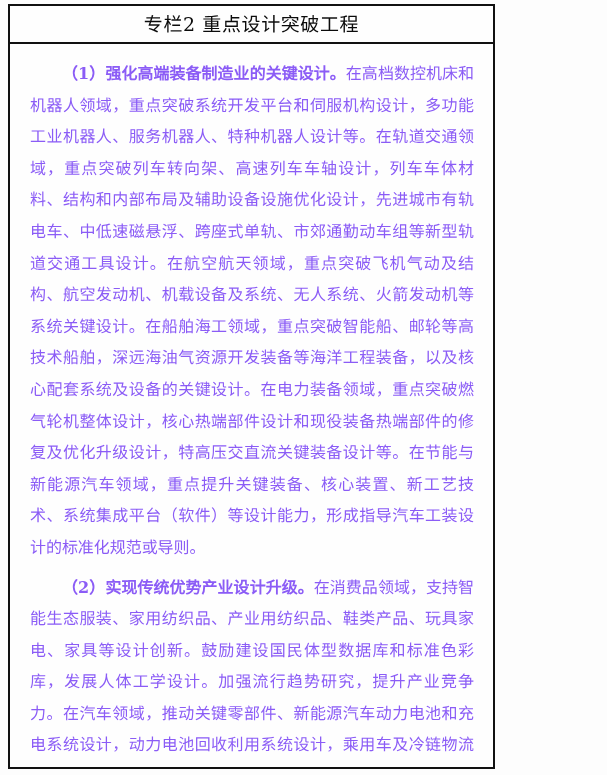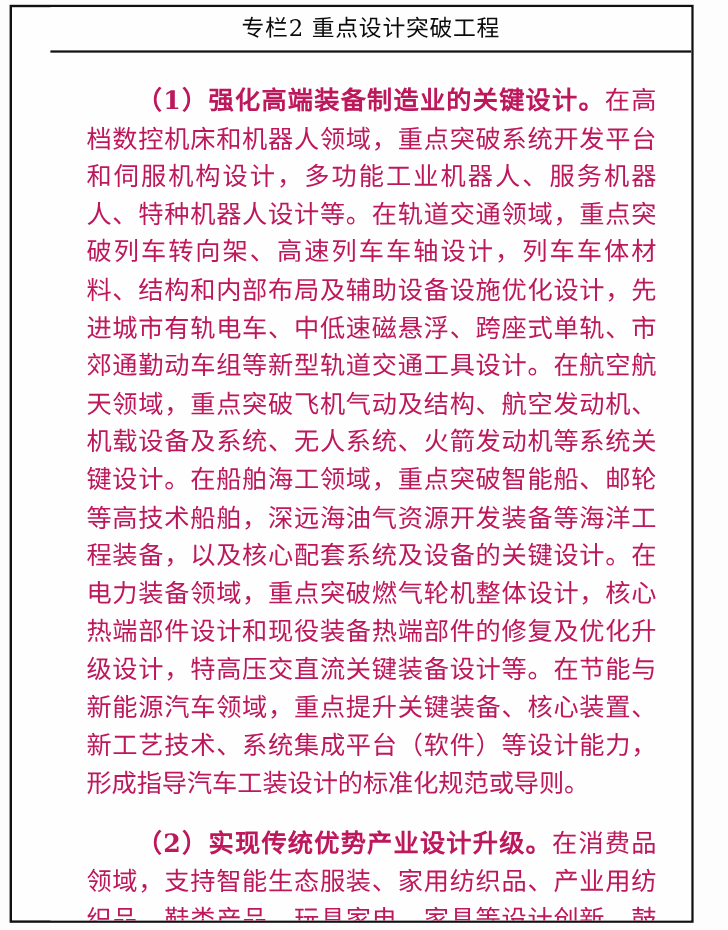--- a/index.html
+++ b/index.html
@@ -22,28 +22,27 @@
     height: 775px;
     background: #fdfdfd;
     box-sizing: border-box;
   }
 
   
   .box-table {
     position: absolute;
     left: 8px;
     top: 4px;
-    width: 570px;
+    width: 487px;
     height: 765px;
     box-sizing: border-box;
     border: 2px solid #111111;
     background: #fefefe;
     display: flex;
     flex-direction: column;
-    padding-left: 32px;
   }
 
   
   .box-title-row {
     flex: 0 0 auto;
     box-sizing: border-box;
     border-bottom: 2px solid #111111;
     height: 38px;
     display: flex;
     align-items: center;
@@ -64,27 +63,27 @@
   .box-body-row {
     flex: 1 1 auto;
     box-sizing: border-box;
     padding: 6px 11px 8px 12px;
     background: #fefefe;
     overflow: hidden;
   }
 
   .para {
     font-family: "DejaVu Sans", "Liberation Sans", sans-serif;
-    font-size: 21px;
+    font-size: 16px;
     line-height: 31.6px;
     text-align: justify;
     text-justify: inter-ideograph;
     text-indent: 2em;
-    margin: 18px;
-    color: #be185d;
+    margin: 8px;
+    color: #8b5cf6;
     letter-spacing: -0.05px;
     word-break: break-all;
   }
 
   .para + .para {
     margin-top: 0;
   }
 
   .para .lead {
     font-weight: 700;

